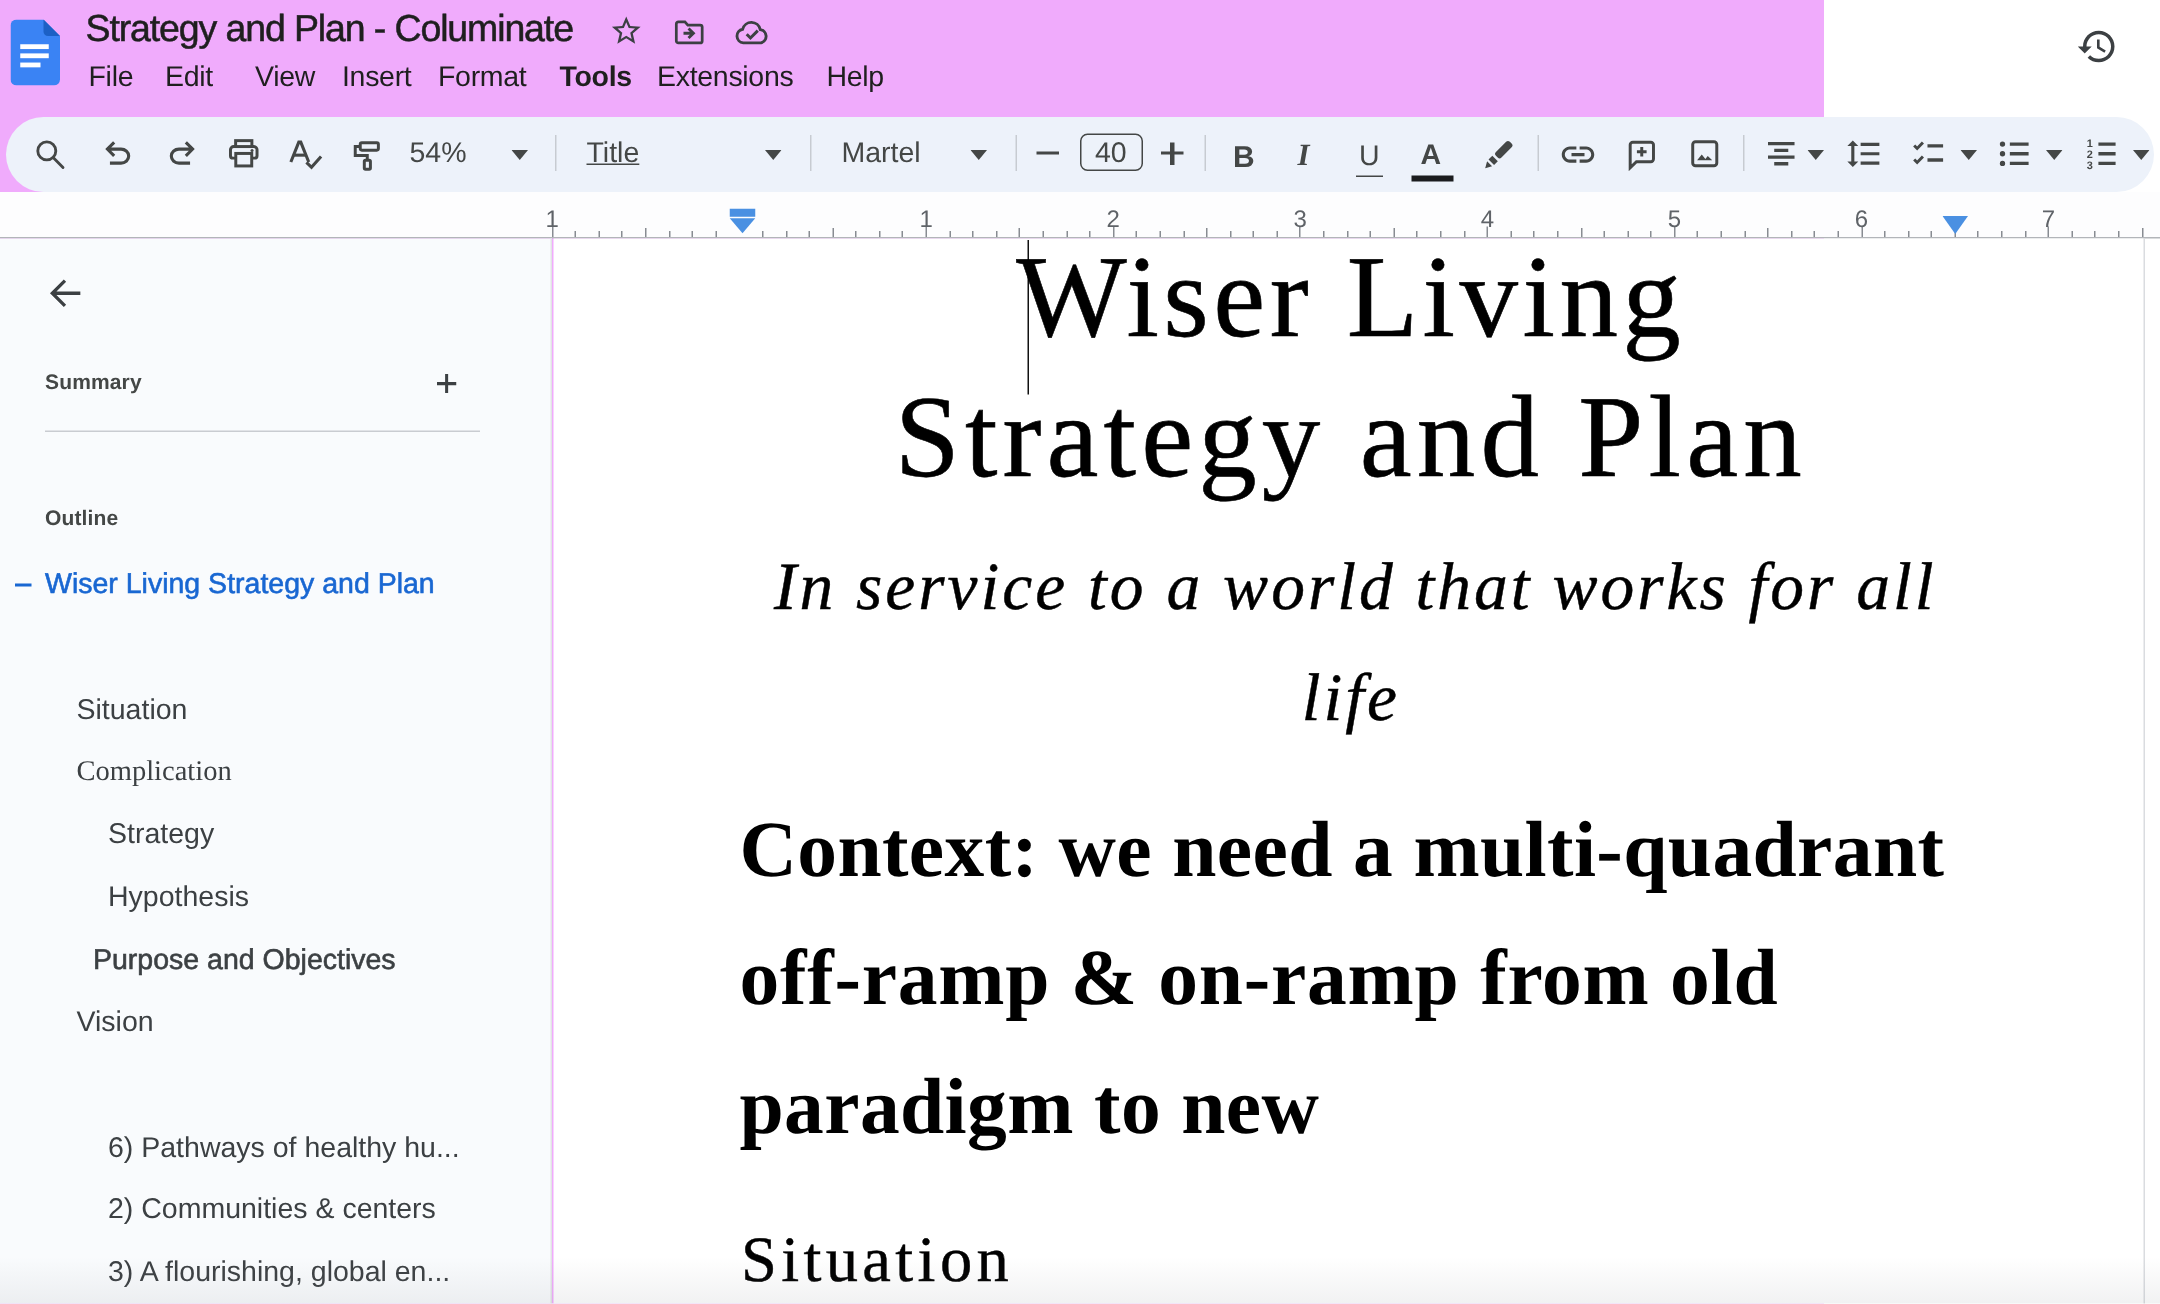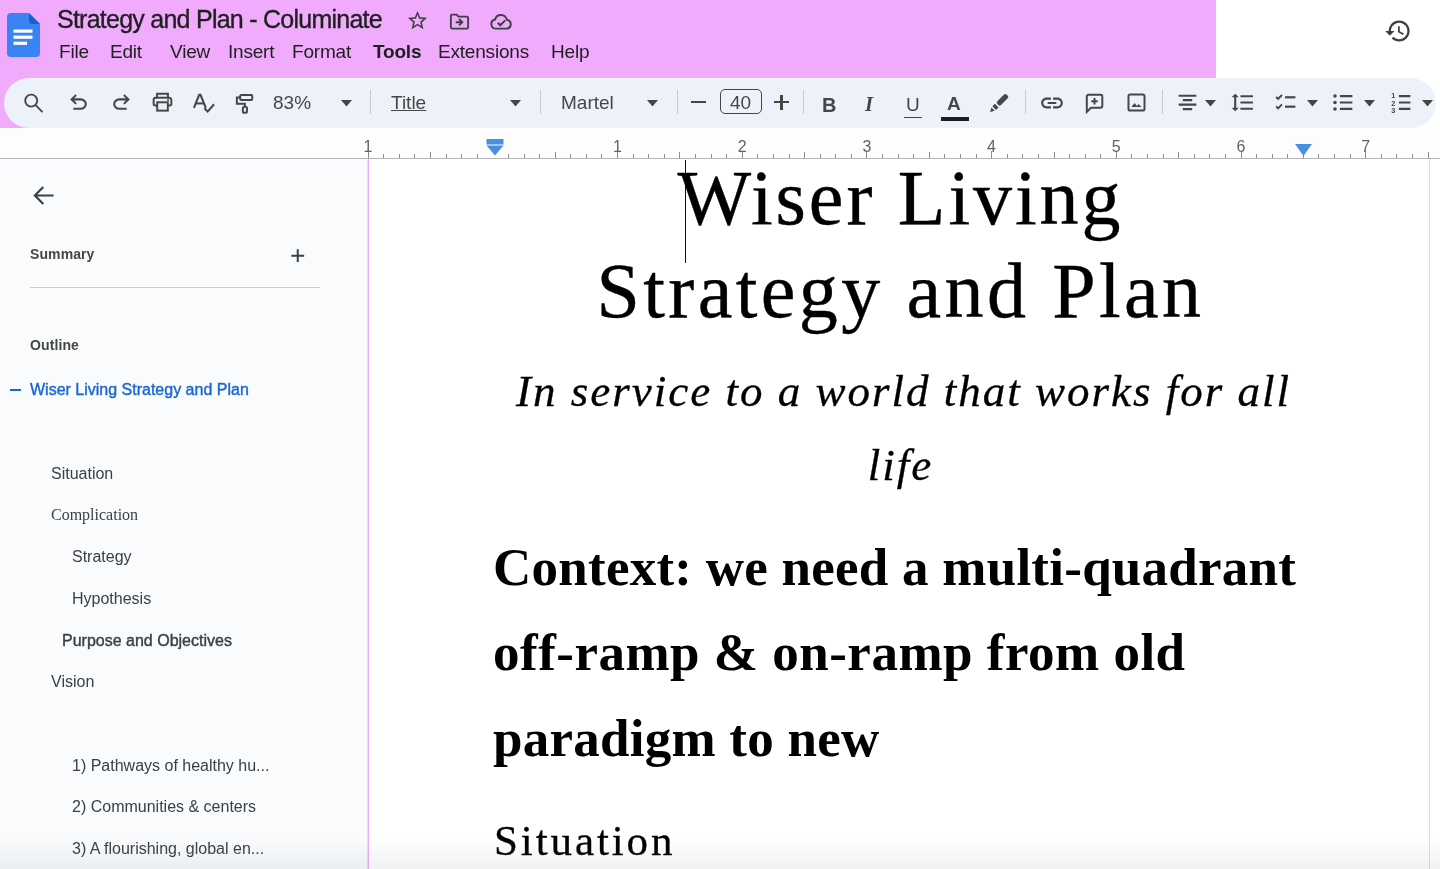--- a/index.html
+++ b/index.html
@@ -4,21 +4,21 @@
 html,body{margin:0;padding:0;}
 body{width:1440px;height:869px;overflow:hidden;background:#fff;font-family:"Liberation Sans",sans-serif;}
 #app{position:absolute;left:0;top:0;width:1216px;height:869px;background:#f0abfc;}
 .abs{position:absolute;}
 .ic{position:absolute;}
 svg{display:block;}
 .menu{font-size:19px;color:#1f1f1f;letter-spacing:-0.2px;}
 .tbtxt{font-size:19px;color:#444746;}
 .tick{position:absolute;background:#888c92;width:1px;}
 .num{position:absolute;font-size:16px;color:#5f6368;}
-.oitem{position:absolute;font-size:16px;color:#3c4043;white-space:nowrap;line-height:28px;height:28px;}
+.oitem{position:absolute;font-size:19px;color:#3c4043;white-space:nowrap;line-height:28px;height:28px;}
 </style></head><body>
 <div id="app">
 
 <svg class="ic" style="left:7px;top:13px" width="33" height="44" viewBox="0 0 33 44">
 <path d="M0 4 a4 4 0 0 1 4-4 H22 L33 11 V40 a4 4 0 0 1-4 4 H4 a4 4 0 0 1-4-4 Z" fill="#3a83f4"></path>
 <path d="M22 0 L33 11 H25 a3 3 0 0 1-3-3 Z" fill="#185abc" opacity="0.85"></path>
 <rect x="6.5" y="16.5" width="19" height="3.2" fill="#fff"></rect>
 <rect x="6.5" y="22.6" width="19" height="3.2" fill="#fff"></rect>
 <rect x="6.5" y="28.7" width="13.5" height="3.2" fill="#fff"></rect>
 </svg>
@@ -65,21 +65,21 @@
 <svg class="ic" style="left:190.0px;top:89.5px" width="26" height="26" viewBox="0 0 24 24">
       <path d="M3.6 16.6 L8.5 4.4 L9.7 4.4 L14.6 16.6" fill="none" stroke="#444746" stroke-width="1.9"></path>
       <path d="M5.4 12.4 h7.4" fill="none" stroke="#444746" stroke-width="1.9"></path>
       <path d="M13.2 16.8 l3.1 3.1 L22.2 13.2" fill="none" stroke="#444746" stroke-width="1.9"></path>
     </svg>
 <svg class="ic" style="left:230.5px;top:90.0px" width="25" height="25" viewBox="0 0 24 24">
       <rect x="8.8" y="4.9" width="11.6" height="4.8" rx="1" fill="none" stroke="#444746" stroke-width="1.9"></rect>
       <path d="M8.8 7.3 H5.6 V13.1 H13.3 V16.2" fill="none" stroke="#444746" stroke-width="1.9"></path>
       <rect x="11.4" y="16.2" width="3.9" height="5.7" rx="0.8" fill="none" stroke="#444746" stroke-width="1.9"></rect>
     </svg>
-<div class="abs tbtxt" style="left:273px;top:91.5px;">83%</div>
+<div class="abs tbtxt" style="left:273px;top:91.5px;">54%</div>
 <svg class="ic" style="left:340.5px;top:100.2px" width="11" height="7" viewBox="0 0 11 7">
       <path d="M0 0 L11 0 L5.5 6.6 Z" fill="#444746"></path>
     </svg>
 <div class="abs" style="left:370px;top:90px;width:1px;height:24px;background:#c7cbd1;"></div>
 <div class="abs tbtxt" style="left:391px;top:91.5px;text-decoration:underline;">Title</div>
 <svg class="ic" style="left:509.5px;top:100.2px" width="11" height="7" viewBox="0 0 11 7">
       <path d="M0 0 L11 0 L5.5 6.6 Z" fill="#444746"></path>
     </svg>
 <div class="abs" style="left:540px;top:90px;width:1px;height:24px;background:#c7cbd1;"></div>
 <div class="abs tbtxt" style="left:561px;top:91.5px;">Martel</div>
@@ -249,21 +249,21 @@
     </svg>
 <div class="abs" style="left:30px;top:287px;width:290px;height:1px;background:#c9ccd1;"></div>
 <div class="abs" style="left:30px;top:337px;font-size:14px;font-weight:700;color:#444746;letter-spacing:0.1px;">Outline</div>
 <div class="oitem" style="left:30px;top:376.3px;color:#1967d2;font-weight:500;-webkit-text-stroke:0.4px currentColor;">Wiser Living Strategy and Plan</div>
 <div class="oitem" style="left:51px;top:459.7px;color:#3c4043;">Situation</div>
 <div class="oitem" style="left:51px;top:501.4px;color:#3c4043;font-family:Liberation Serif, serif;">Complication</div>
 <div class="oitem" style="left:72px;top:543.1px;color:#3c4043;">Strategy</div>
 <div class="oitem" style="left:72px;top:584.8px;color:#3c4043;">Hypothesis</div>
 <div class="oitem" style="left:30px;top:626.5px;color:#3c4043;font-weight:500;margin-left:32px;-webkit-text-stroke:0.4px currentColor;">Purpose and Objectives</div>
 <div class="oitem" style="left:51px;top:668.2px;color:#3c4043;">Vision</div>
-<div class="oitem" style="left:72px;top:751.6px;color:#3c4043;">1) Pathways of healthy hu...</div>
+<div class="oitem" style="left:72px;top:751.6px;color:#3c4043;">6) Pathways of healthy hu...</div>
 <div class="oitem" style="left:72px;top:793.3px;color:#3c4043;">2) Communities &amp; centers</div>
 <div class="oitem" style="left:72px;top:835.0px;color:#3c4043;">3) A flourishing, global en...</div>
 <div class="abs" style="left:10px;top:388.5px;width:11px;height:2.5px;background:#1967d2;"></div>
 <div class="abs" style="left:369px;top:159px;width:1060px;height:710px;background:#fff;"></div>
 <div class="abs" style="left:1429px;top:159px;width:1px;height:710px;background:#dadce0;"></div>
 <div class="abs" style="left:684.5px;top:159.5px;width:1.7px;height:103px;background:#111;"></div>
 <div style="position:absolute;line-height:0;font-family:'Liberation Serif',serif;font-size:78px;color:#000;letter-spacing:2.95px;white-space:nowrap;-webkit-text-stroke:0.4px #000;left:495px;width:811px;text-align:center;top:197.6px;">Wiser Living</div>
 <div style="position:absolute;line-height:0;font-family:'Liberation Serif',serif;font-size:78px;color:#000;letter-spacing:3.4px;white-space:nowrap;-webkit-text-stroke:0.4px #000;left:495px;width:811px;text-align:center;top:291.0px;">Strategy and Plan</div>
 <div style="position:absolute;line-height:0;font-family:'Liberation Serif',serif;font-size:45px;color:#000;letter-spacing:2.0px;white-space:nowrap;font-style:italic;-webkit-text-stroke:0.3px #000;left:498px;width:811px;text-align:center;top:391.1px;">In service to a world that works for all</div>
 <div style="position:absolute;line-height:0;font-family:'Liberation Serif',serif;font-size:45px;color:#000;letter-spacing:2.0px;white-space:nowrap;font-style:italic;-webkit-text-stroke:0.3px #000;left:495px;width:811px;text-align:center;top:465.1px;">life</div>

